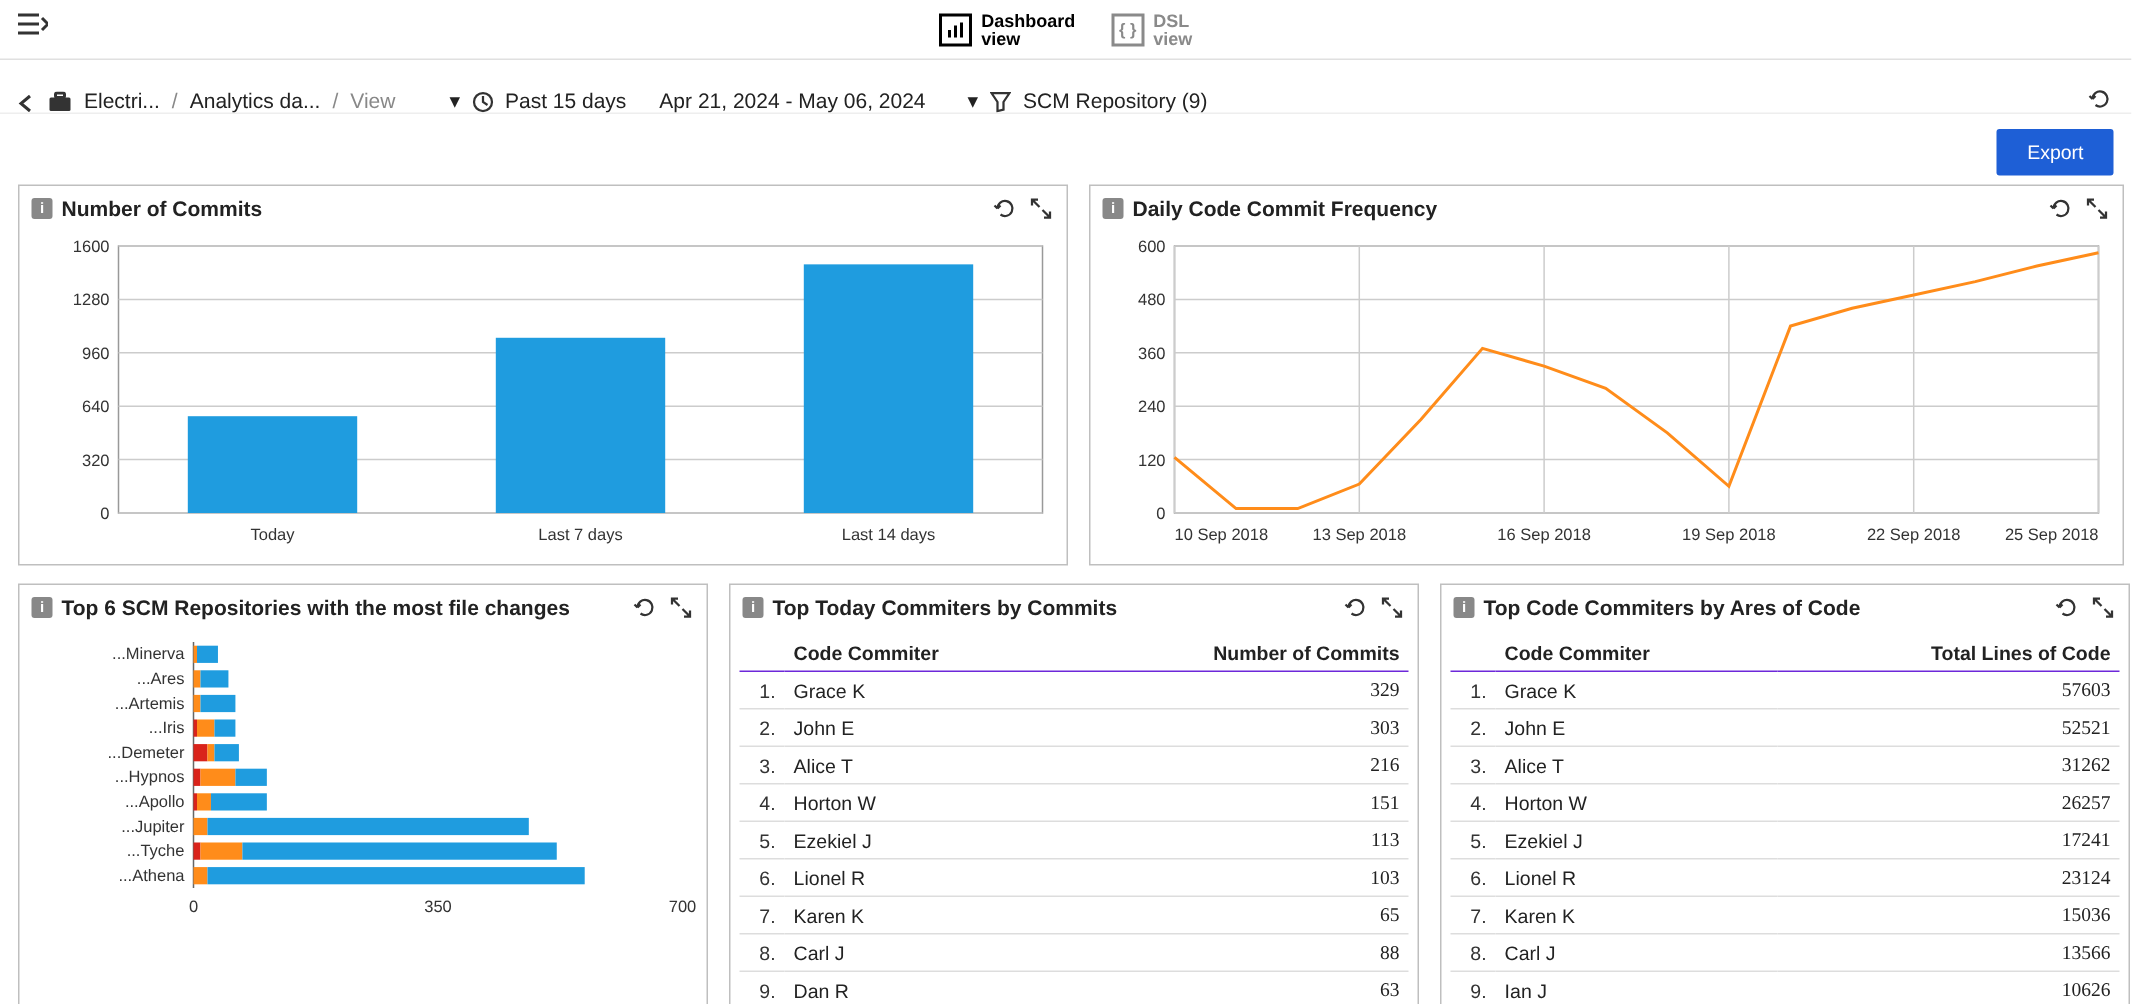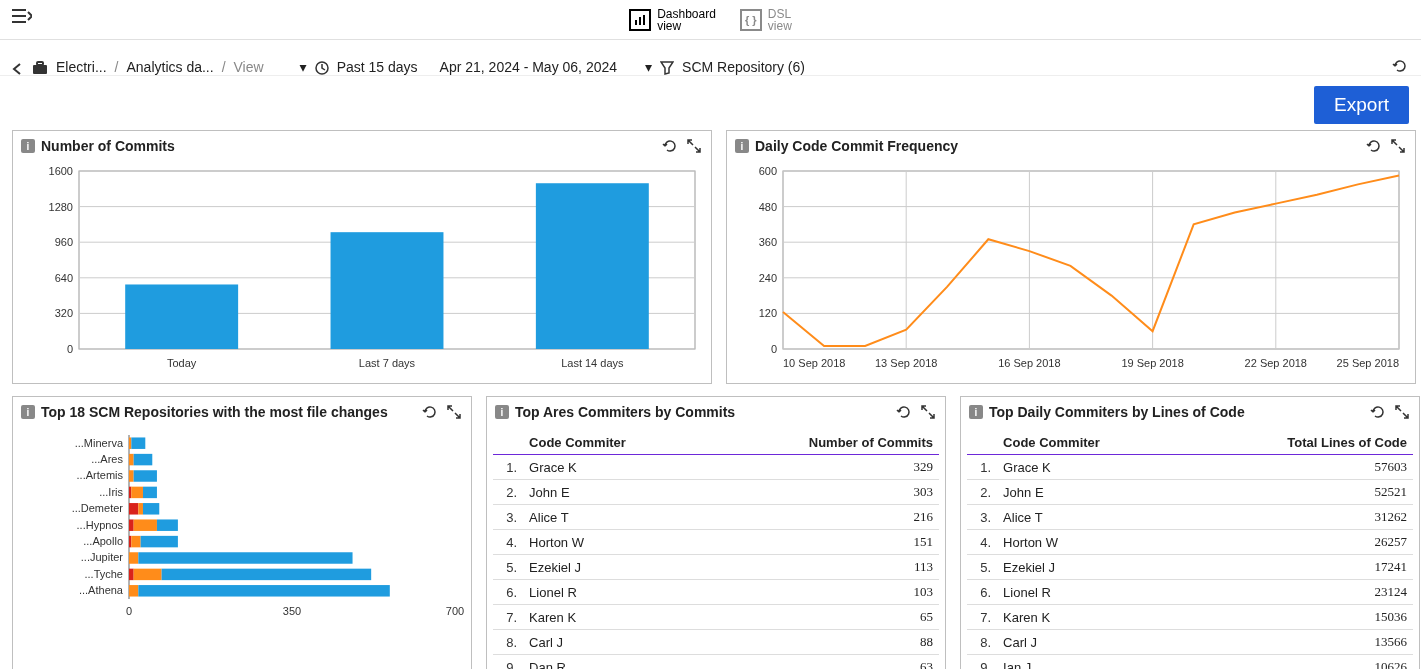--- a/index.html
+++ b/index.html
@@ -43,21 +43,21 @@
   }
   .view-btn {
     display: flex;
     align-items: center;
     gap: 6px;
     cursor: pointer;
     padding: 2px 4px;
   }
   .view-btn.active { color: #000; }
   .view-btn.inactive { color: #8a8a8a; }
-  .view-btn .lbl { display:flex; flex-direction:column; line-height:1; font-weight:400;}
+  .view-btn .lbl { display:flex; flex-direction:column; line-height:1; font-weight:700;}
   .view-btn .lbl span { font-size:12px; }
   .view-icon-box { width:22px; height:22px; border:2px solid currentColor; display:flex; align-items:center; justify-content:center; font-size:11px; font-weight:bold;}
   
   .filterbar {
     height: 36px;
     display:flex;
     align-items:flex-end;
     padding: 0 12px;
     gap: 8px;
     border-bottom: 1px solid #eee;
@@ -68,21 +68,21 @@
   }
   .crumb-muted { color:#888; }
   .spacer { flex:1; }
   
   .exportrow { display:flex; justify-content:flex-end; padding:10px 12px 6px; }
   .export-btn {
     background: var(--export);
     color:#fff;
     border:none;
     padding:8px 20px;
-    font-size:19px;
+    font-size:13px;
     border-radius:2px;
     cursor:pointer;
   }
   
   .grid {
     display:grid;
     grid-template-columns: 700px 690px;
     gap:14px;
     padding: 0 12px 12px;
   }
@@ -185,21 +185,21 @@
   <span>Past 15 days</span>
   <span style="width:6px"></span>
   <span>Apr 21, 2024 - May 06, 2024</span>
   <span style="width:12px"></span>
   <span>▾</span>
   <span>
     <svg width="14" height="14">
         <path d="M1 1h12L9 7v5l-4 1V7z" fill="none" stroke="#333" stroke-width="1.5"></path>
       </svg>
   </span>
-  <span>SCM Repository (6)</span>
+  <span>SCM Repository (9)</span>
   <span class="spacer"></span>
   <span class="ico-btn">
     <svg width="16" height="16">
         <path d="M3 8a5 5 0 1 1 2 4M3 8l-2-2m2 2l2-2" fill="none" stroke="#333" stroke-width="1.5"></path>
       </svg>
   </span>
 </div>
 
 <div class="exportrow">
   <button class="export-btn">Export</button>
@@ -295,21 +295,21 @@
         </svg>
     </div>
   </div>
 </div>
 
 <div class="bottom-grid">
 
   <div class="panel">
     <div class="panel-hd">
       <span class="title-info">i</span>
-      <span>Top 18 SCM Repositories with the most file changes</span>
+      <span>Top 6 SCM Repositories with the most file changes</span>
       <span class="grow"></span>
       <span class="ico-btn">
           <svg width="16" height="16">
             <path d="M3 8a5 5 0 1 1 2 4M3 8l-2-2m2 2l2-2" fill="none" stroke="#333" stroke-width="1.5"></path>
           </svg>
         </span>
       <span class="ico-btn">
           <svg width="16" height="16">
             <path d="M2 6V2h4M14 10v4h-4M2 2l5 5M14 14l-5-5" fill="none" stroke="#333" stroke-width="1.5"></path>
           </svg>
@@ -357,21 +357,21 @@
           <rect x="110" y="154.06" width="9.314285714285717" height="11.479999999999999" fill="#ff8c1a"></rect>
           <rect x="119.31428571428572" y="154.06" width="251.4857142857143" height="11.479999999999999" fill="#1f9cdf"></rect>
         </svg>
     </div>
 
   </div>
 
   <div class="panel">
     <div class="panel-hd">
       <span class="title-info">i</span>
-      <span>Top Ares Commiters by Commits</span>
+      <span>Top Today Commiters by Commits</span>
       <span class="grow"></span>
       <span class="ico-btn">
           <svg width="16" height="16">
             <path d="M3 8a5 5 0 1 1 2 4M3 8l-2-2m2 2l2-2" fill="none" stroke="#333" stroke-width="1.5"></path>
           </svg>
         </span>
       <span class="ico-btn">
           <svg width="16" height="16">
             <path d="M2 6V2h4M14 10v4h-4M2 2l5 5M14 14l-5-5" fill="none" stroke="#333" stroke-width="1.5"></path>
           </svg>
@@ -438,21 +438,21 @@
               <td class="num">36</td>
             </tr>
           </tbody>
       </table>
     </div>
   </div>
 
   <div class="panel">
     <div class="panel-hd">
       <span class="title-info">i</span>
-      <span>Top Daily Commiters by Lines of Code</span>
+      <span>Top Code Commiters by Ares of Code</span>
       <span class="grow"></span>
       <span class="ico-btn">
           <svg width="16" height="16">
             <path d="M3 8a5 5 0 1 1 2 4M3 8l-2-2m2 2l2-2" fill="none" stroke="#333" stroke-width="1.5"></path>
           </svg>
         </span>
       <span class="ico-btn">
           <svg width="16" height="16">
             <path d="M2 6V2h4M14 10v4h-4M2 2l5 5M14 14l-5-5" fill="none" stroke="#333" stroke-width="1.5"></path>
           </svg>

